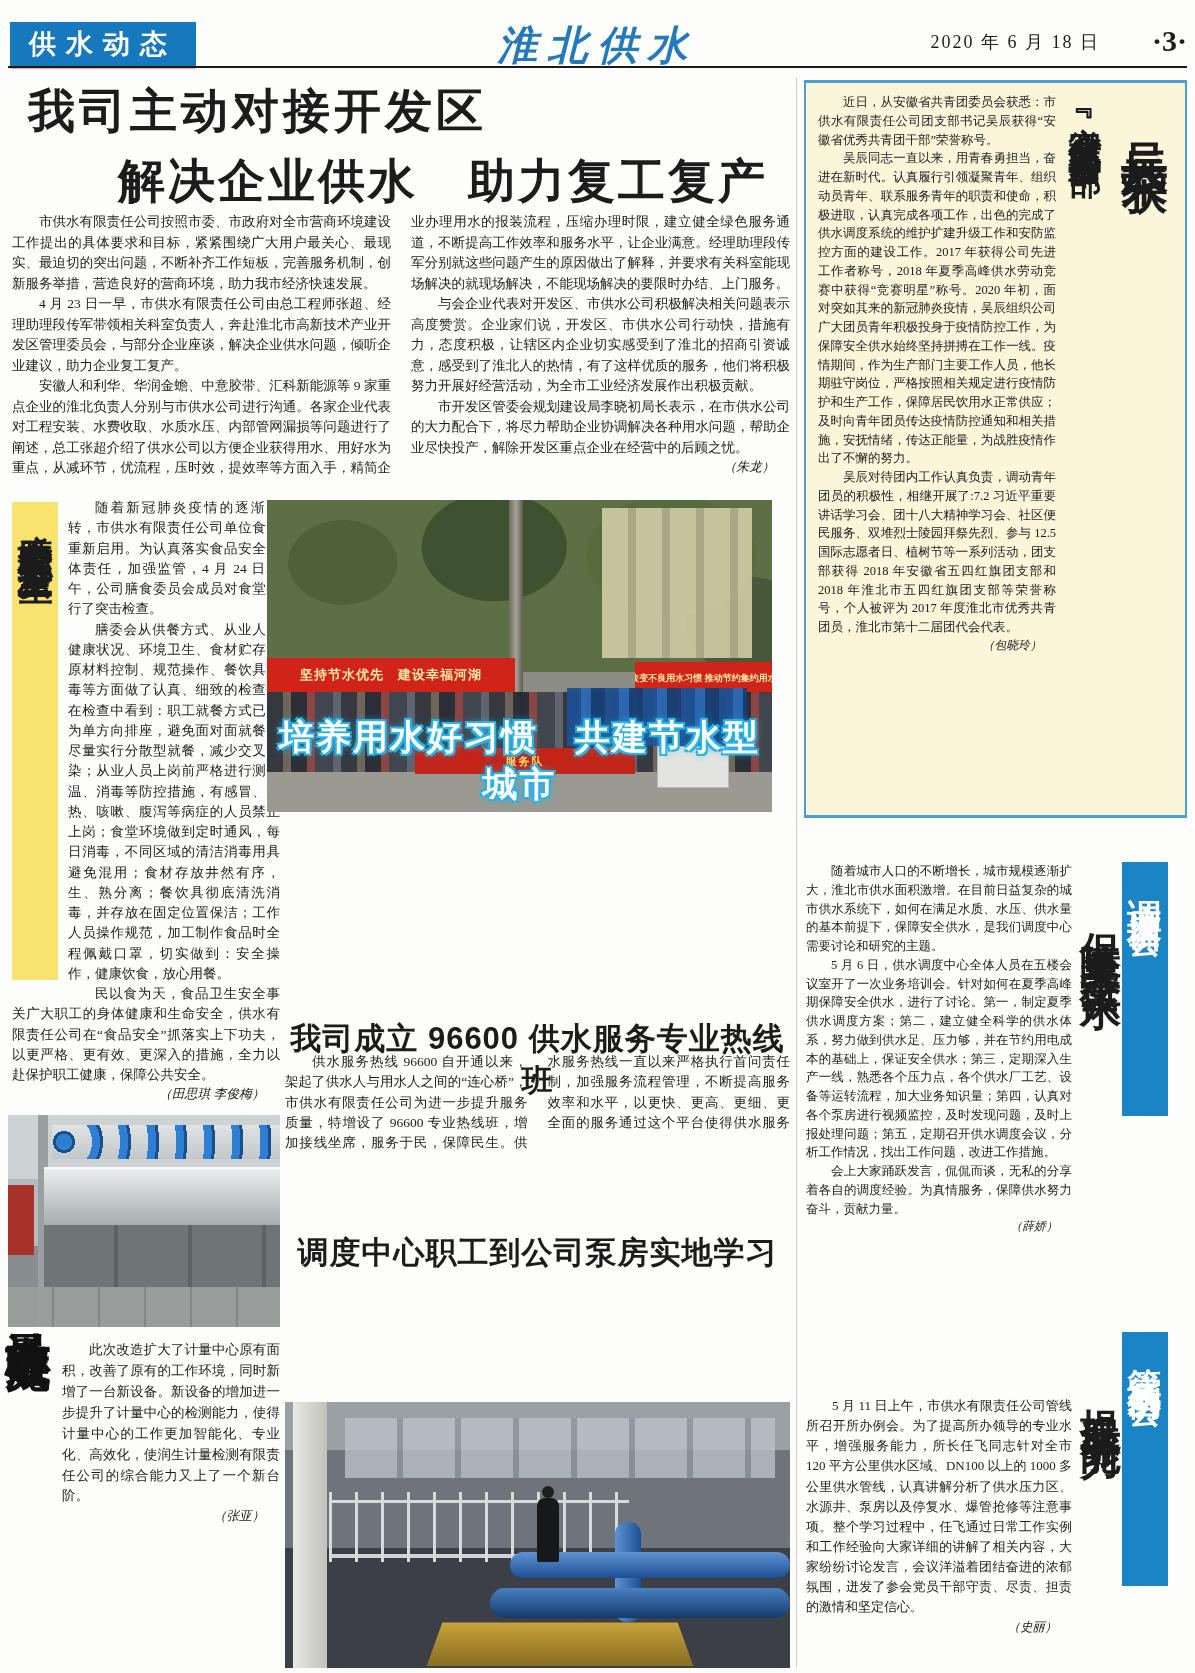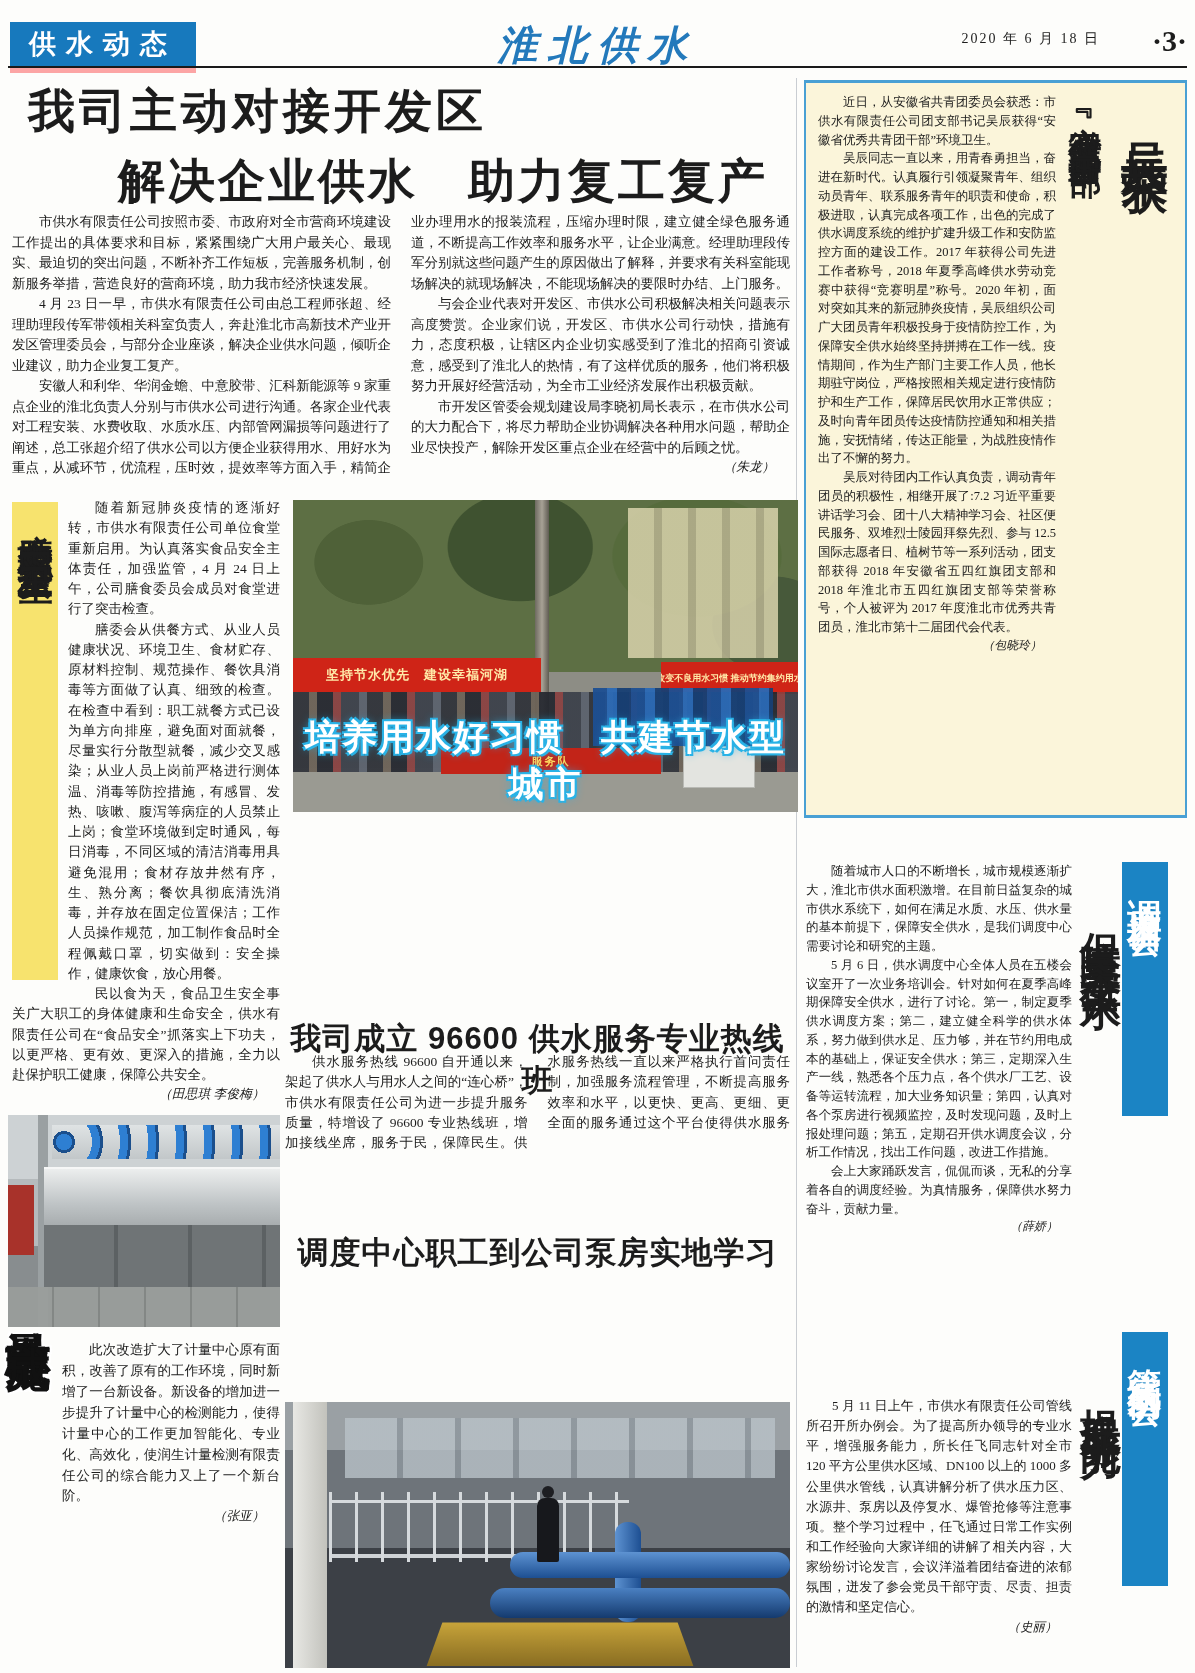--- a/index.html
+++ b/index.html
@@ -2,24 +2,24 @@
 <html><head>
 <meta charset="utf-8">
 <style>
   html,body{margin:0;padding:0;background:#e8e8e6;}
   .page{position:relative;width:1195px;height:1673px;margin:0 auto;background:#fdfdfb;
         font-family:"Liberation Serif","DejaVu Serif",serif;color:#1c1c1c;overflow:hidden;}
 
   
   .badge{position:absolute;left:10px;top:22px;width:186px;height:44px;background:#1779bd;
          color:#fff;font-family:"Liberation Sans","DejaVu Sans",sans-serif;font-size:27px;font-weight:700;
-         letter-spacing:10px;display:flex;align-items:center;justify-content:center;border-bottom:7px solid #fca5a5;}
+         letter-spacing:10px;display:flex;align-items:center;justify-content:center;border-bottom:3px solid #fca5a5;}
   .masthead{position:absolute;left:0;right:0;top:18px;text-align:center;color:#2379bb;
             font-size:40px;font-weight:900;font-style:italic;letter-spacing:10px;}
-  .dateline{position:absolute;right:95px;top:30px;font-size:14px;letter-spacing:2px;margin-left:24px;}
+  .dateline{position:absolute;right:95px;top:30px;font-size:18px;letter-spacing:2px;margin-left:24px;}
   .pagenum{position:absolute;right:8px;top:24px;font-size:30px;font-weight:900;font-family:"Liberation Serif",serif;}
   .toprule{position:absolute;left:8px;right:8px;top:66px;height:2px;background:#1a1a1a;}
   .vsep{position:absolute;left:796px;top:78px;bottom:6px;width:1px;background:#c9cdd2;}
 
   
   .body-text p{margin:0;text-indent:2em;text-align:justify;}
   .byline{text-align:right;font-style:italic;padding-right:1.2em;font-size:0.95em;}
   .twocol{column-count:2;column-gap:20px;overflow:hidden;}
   .sans{font-family:"Liberation Sans","DejaVu Sans",sans-serif;}
 
@@ -33,21 +33,21 @@
 
   
   .canteen{position:absolute;left:12px;top:498px;width:268px;height:614px;
            font-size:13.5px;line-height:1.5;overflow:hidden;}
   .canteen-strip{float:left;width:46px;height:478px;margin:4px 10px 6px 0;background:#f7e36e;
                  display:flex;align-items:flex-start;justify-content:center;}
   .canteen-strip span{writing-mode:vertical-rl;font-size:35px;font-weight:900;letter-spacing:3px;
                       font-family:"Liberation Sans","DejaVu Sans",sans-serif;padding-top:4px;}
 
   
-  .photo-event{position:absolute;left:293px;top:500px;width:505px;height:312px;overflow:hidden;
+  .photo-event{position:absolute;left:267px;top:500px;width:505px;height:312px;overflow:hidden;
     background:
       radial-gradient(90px 70px at 15% 20%,#4f6138 0 60%,transparent 61%),
       radial-gradient(120px 90px at 45% 15%,#3f5230 0 60%,transparent 61%),
       radial-gradient(140px 100px at 80% 18%,#566b3c 0 60%,transparent 61%),
       radial-gradient(100px 80px at 95% 40%,#47593a 0 60%,transparent 61%),
       linear-gradient(#5d6f44 0 55%,#8d8d85 55% 86%,#9a9a92 86% 100%);}
   .pe-building{position:absolute;left:335px;top:8px;width:150px;height:150px;background:
       repeating-linear-gradient(90deg,#d9d3ac 0 26px,#b9b391 26px 34px);opacity:.85;}
   .pe-pole{position:absolute;left:242px;top:0;width:14px;height:230px;background:linear-gradient(90deg,#6e6a60,#a8a296,#5f5b52);}
   .pe-banner-left{position:absolute;left:0px;top:158px;width:248px;height:34px;background:#cf2417;
@@ -157,21 +157,21 @@
     <p>市供水有限责任公司按照市委、市政府对全市营商环境建设工作提出的具体要求和目标，紧紧围绕广大用户最关心、最现实、最迫切的突出问题，不断补齐工作短板，完善服务机制，创新服务举措，营造良好的营商环境，助力我市经济快速发展。</p>
     <p>4 月 23 日一早，市供水有限责任公司由总工程师张超、经理助理段传军带领相关科室负责人，奔赴淮北市高新技术产业开发区管理委员会，与部分企业座谈，解决企业供水问题，倾听企业建议，助力企业复工复产。</p>
     <p>安徽人和利华、华润金蟾、中意胶带、汇科新能源等 9 家重点企业的淮北负责人分别与市供水公司进行沟通。各家企业代表对工程安装、水费收取、水质水压、内部管网漏损等问题进行了阐述，总工张超介绍了供水公司以方便企业获得用水、用好水为重点，从减环节，优流程，压时效，提效率等方面入手，精简企业办理用水的报装流程，压缩办理时限，建立健全绿色服务通道，不断提高工作效率和服务水平，让企业满意。经理助理段传军分别就这些问题产生的原因做出了解释，并要求有关科室能现场解决的就现场解决，不能现场解决的要限时办结、上门服务。</p>
     <p>与会企业代表对开发区、市供水公司积极解决相关问题表示高度赞赏。企业家们说，开发区、市供水公司行动快，措施有力，态度积极，让辖区内企业切实感受到了淮北的招商引资诚意，感受到了淮北人的热情，有了这样优质的服务，他们将积极努力开展好经营活动，为全市工业经济发展作出积极贡献。</p>
     <p>市开发区管委会规划建设局李晓初局长表示，在市供水公司的大力配合下，将尽力帮助企业协调解决各种用水问题，帮助企业尽快投产，解除开发区重点企业在经营中的后顾之忧。</p>
     <div class="byline">（朱龙）</div>
   </div>
 
   <div class="wuchen">
     <div class="wuchen-text body-text">
-      <p>近日，从安徽省共青团委员会获悉：市供水有限责任公司团支部书记吴辰获得“安徽省优秀共青团干部”环境卫生。</p>
+      <p>近日，从安徽省共青团委员会获悉：市供水有限责任公司团支部书记吴辰获得“安徽省优秀共青团干部”荣誉称号。</p>
       <p>吴辰同志一直以来，用青春勇担当，奋进在新时代。认真履行引领凝聚青年、组织动员青年、联系服务青年的职责和使命，积极进取，认真完成各项工作，出色的完成了供水调度系统的维护扩建升级工作和安防监控方面的建设工作。2017 年获得公司先进工作者称号，2018 年夏季高峰供水劳动竞赛中获得“竞赛明星”称号。2020 年初，面对突如其来的新冠肺炎疫情，吴辰组织公司广大团员青年积极投身于疫情防控工作，为保障安全供水始终坚持拼搏在工作一线。疫情期间，作为生产部门主要工作人员，他长期驻守岗位，严格按照相关规定进行疫情防护和生产工作，保障居民饮用水正常供应；及时向青年团员传达疫情防控通知和相关措施，安抚情绪，传达正能量，为战胜疫情作出了不懈的努力。</p>
       <p>吴辰对待团内工作认真负责，调动青年团员的积极性，相继开展了:7.2 习近平重要讲话学习会、团十八大精神学习会、社区便民服务、双堆烈士陵园拜祭先烈、参与 12.5 国际志愿者日、植树节等一系列活动，团支部获得 2018 年安徽省五四红旗团支部和 2018 年淮北市五四红旗团支部等荣誉称号，个人被评为 2017 年度淮北市优秀共青团员，淮北市第十二届团代会代表。</p>
       <div class="byline">（包晓玲）</div>
     </div>
     <div class="wuchen-sub">『安徽省优秀共青团干部』</div>
     <div class="wuchen-main">吴辰荣获</div>
   </div>
 
   <div class="canteen body-text">
     <div class="canteen-strip">

